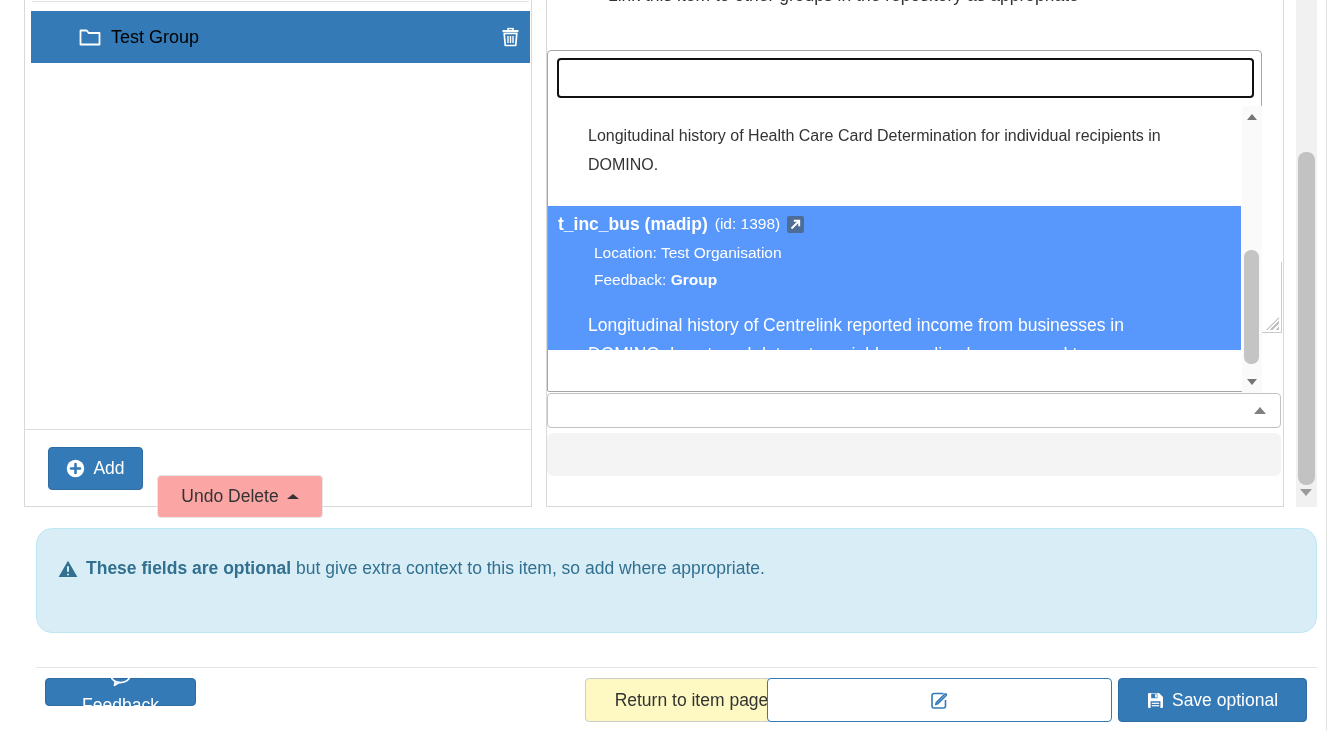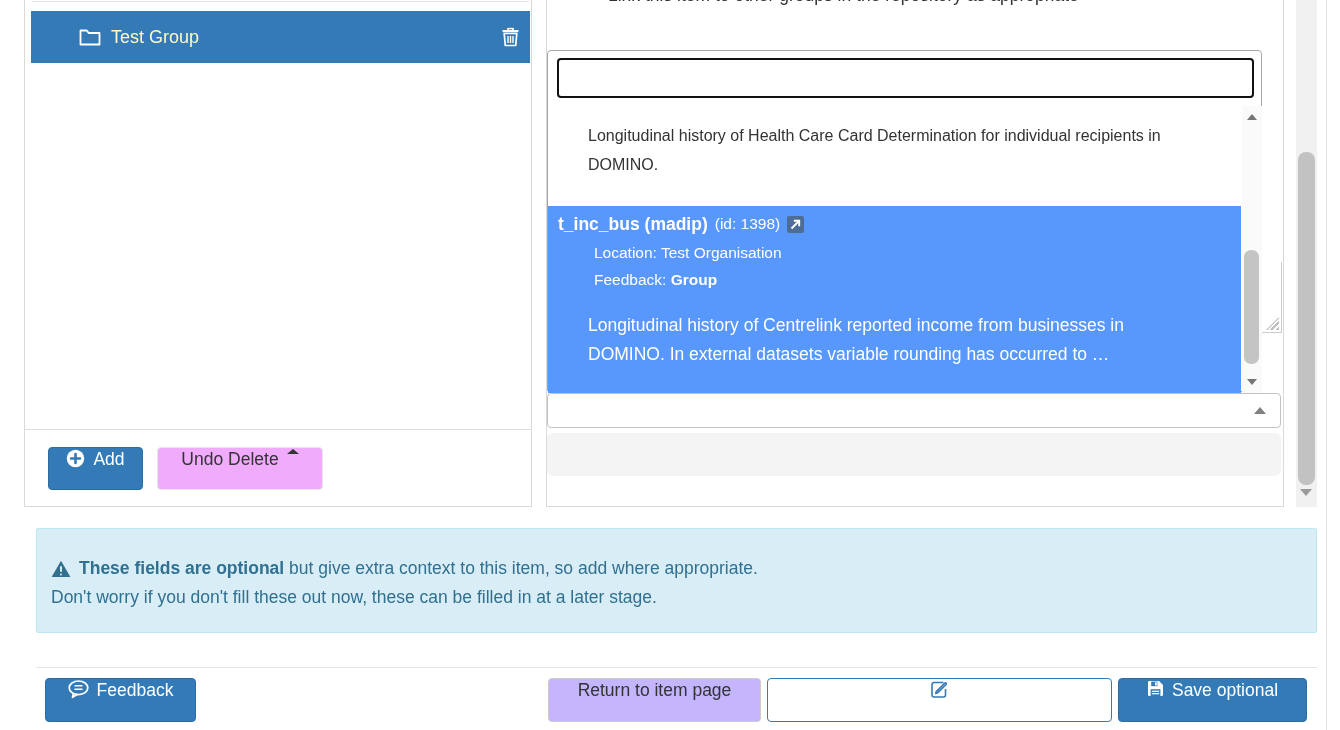--- a/index.html
+++ b/index.html
@@ -1,41 +1,41 @@
 <!DOCTYPE html>
 <html><head>
 <meta charset="utf-8">
 <style>
   html,body{margin:0;padding:0;background:#fff;}
   .screen{position:relative;width:1340px;height:730px;overflow:hidden;background:#fff;
           font-family:"Liberation Sans","DejaVu Sans",sans-serif;color:#333;}
   .abs{position:absolute;box-sizing:border-box;}
   .panel{background:#fff;border:1px solid #d9d9d9;}
   
-  .group-item{display:flex;align-items:center;background:#337ab7;color:#fef9c3;padding-left:48px;}
+  .group-item{display:flex;align-items:center;background:#337ab7;color:#000000;padding-left:48px;}
   .group-label{font-size:18px;}
   .trash-btn{position:absolute;right:11px;top:50%;transform:translateY(-50%);display:flex;}
   
-  .btn{display:flex;justify-content:center;gap:8px;font-size:17.5px;
+  .btn{display:flex;align-items:center;justify-content:center;gap:8px;font-size:17.5px;
        border-radius:4px;border:1px solid transparent;cursor:pointer;
        font-family:"Liberation Sans","DejaVu Sans",sans-serif;}
   .btn-primary{background:#337ab7;border-color:#2e6da4;color:#fff;}
-  .btn-default{background:#c4b5fd;border-color:#ccc;color:#333;}
+  .btn-default{background:#fef9c3;border-color:#ccc;color:#333;margin-left:37px;}
   .btn-outline{background:#fff;border-color:#337ab7;color:#337ab7;}
-  .btn-light{background:#f0abfc;border-color:#e7e7e7;color:#333;}
+  .btn-light{background:#fca5a5;border-color:#e7e7e7;color:#333;margin-top:28px;}
   .caret-up{width:0;height:0;border-left:6px solid transparent;border-right:6px solid transparent;
             border-bottom:6px solid #333;display:inline-block;}
   
   .dropdown{background:#fff;border:1px solid #a6a6a6;border-radius:4px 4px 2px 2px;z-index:5;}
   .search-input{position:absolute;left:9px;top:7px;width:697px;height:40px;box-sizing:border-box;
                 border:2px solid #111;border-radius:4px;outline:none;font-size:17px;padding:0 8px;
                 font-family:"Liberation Sans","DejaVu Sans",sans-serif;}
   .result-plain{position:absolute;left:0;top:55px;width:693px;height:100px;overflow:hidden;
                 padding:16px 44px 0 40px;box-sizing:border-box;font-size:16px;line-height:28.5px;color:#333;}
-  .result-hl{position:absolute;left:0;top:155px;width:693px;height:187px;overflow:hidden;
+  .result-hl{position:absolute;left:0;top:155px;width:693px;height:144px;overflow:hidden;
              background:#5897fb;color:#fff;padding:8px 10px;box-sizing:border-box;}
   .hl-title{display:flex;align-items:center;gap:7px;line-height:20px;}
   .hl-title b{font-size:17.5px;}
   .hl-id{font-size:15.5px;}
   .hl-meta{font-size:15.5px;line-height:19px;margin:9px 0 0 36px;}
   .hl-meta.second{margin-top:8px;}
   .hl-desc{font-size:17.5px;line-height:28.5px;margin:22px 0 0 30px;width:612px;}
   
   .sb-track-inner{position:absolute;left:694px;top:55px;width:20px;height:287px;background:#fafafa;}
   .sb-arrow{position:absolute;left:5px;width:0;height:0;border-left:5px solid transparent;border-right:5px solid transparent;}
@@ -49,22 +49,22 @@
   
   .select-box{background:#fff;border:1px solid #c2c2c2;border-radius:4px;}
   .select-caret{position:absolute;right:14px;top:50%;margin-top:-4px;width:0;height:0;
                 border-left:6px solid transparent;border-right:6px solid transparent;border-bottom:7px solid #808080;}
   .grey-box{background:#f4f4f4;border-radius:6px;}
   .sliver{background:#fff;border-right:1px solid #ccc;border-bottom:1px solid #ccc;}
   .resize-grip{position:absolute;right:2px;bottom:2px;width:13px;height:13px;
                clip-path:polygon(100% 0,100% 100%,0 100%);
                background:repeating-linear-gradient(135deg,#c0c0c0 0 2px,#fff 2px 4px);}
   
-  .alert-info{background:#d9edf7;border:1px solid #bce8f1;border-radius:2px;color:#31708f;
-              font-size:17.5px;line-height:29px;padding:25px 20px 0 14px;}
+  .alert-info{background:#d9edf7;border:1px solid #bce8f1;border-radius:16px;color:#31708f;
+              font-size:17.5px;line-height:29px;padding:25px 20px 0 21px;}
   .alert-line1{display:flex;align-items:center;gap:8px;}
   .divider{border-top:1px solid #e5e5e5;}
   .clipped-text{font-size:17.5px;color:#333;white-space:nowrap;}
 </style>
 </head>
 <body>
 
 <div class="screen">
 
   <div class="abs panel" style="left:24px;top:-6px;width:508px;height:513px;"></div>
@@ -167,26 +167,25 @@
     <div class="alert-line1">
       <span style="display:flex;">
         <svg width="20" height="18" viewBox="0 0 20 18">
             <path d="M10 0.8 L19.4 17 H0.6 z" fill="#31708f"></path>
           <rect x="9" y="6" width="2" height="6" rx="1" fill="#d9edf7"></rect>
           <rect x="9" y="13.4" width="2" height="2" rx="1" fill="#d9edf7"></rect>
           </svg>
       </span>
       <span><b>These fields are optional</b><span> but give extra context to this item, so add where appropriate.</span></span>
     </div>
-    <div>Don't worry if you don't fill these out now, these can be filled in at a later stage.</div>
   </div>
 
   <div class="abs divider" style="left:36px;top:667px;width:1281px;height:0;"></div>
 
-  <button class="abs btn btn-primary" style="left:45px;top:678px;width:151px;height:44px;">
+  <button class="abs btn btn-primary" style="left:45px;top:678px;width:151px;height:28px;flex-direction:column;">
     <span style="display:flex;">
       <svg width="21" height="19" viewBox="0 0 21 19">
         <ellipse cx="10.5" cy="7.8" rx="9.3" ry="6.8" fill="none" stroke="#fff" stroke-width="1.7"></ellipse>
         <path d="M5.5 13 L4.5 17.3 L9.5 14.2" fill="none" stroke="#fff" stroke-width="1.7" stroke-linejoin="round"></path>
         <path d="M6.5 5.8 h8 M6.5 9.2 h8" stroke="#fff" stroke-width="1.5"></path>
         </svg>
     </span>
     <span>Feedback</span>
   </button>
 

